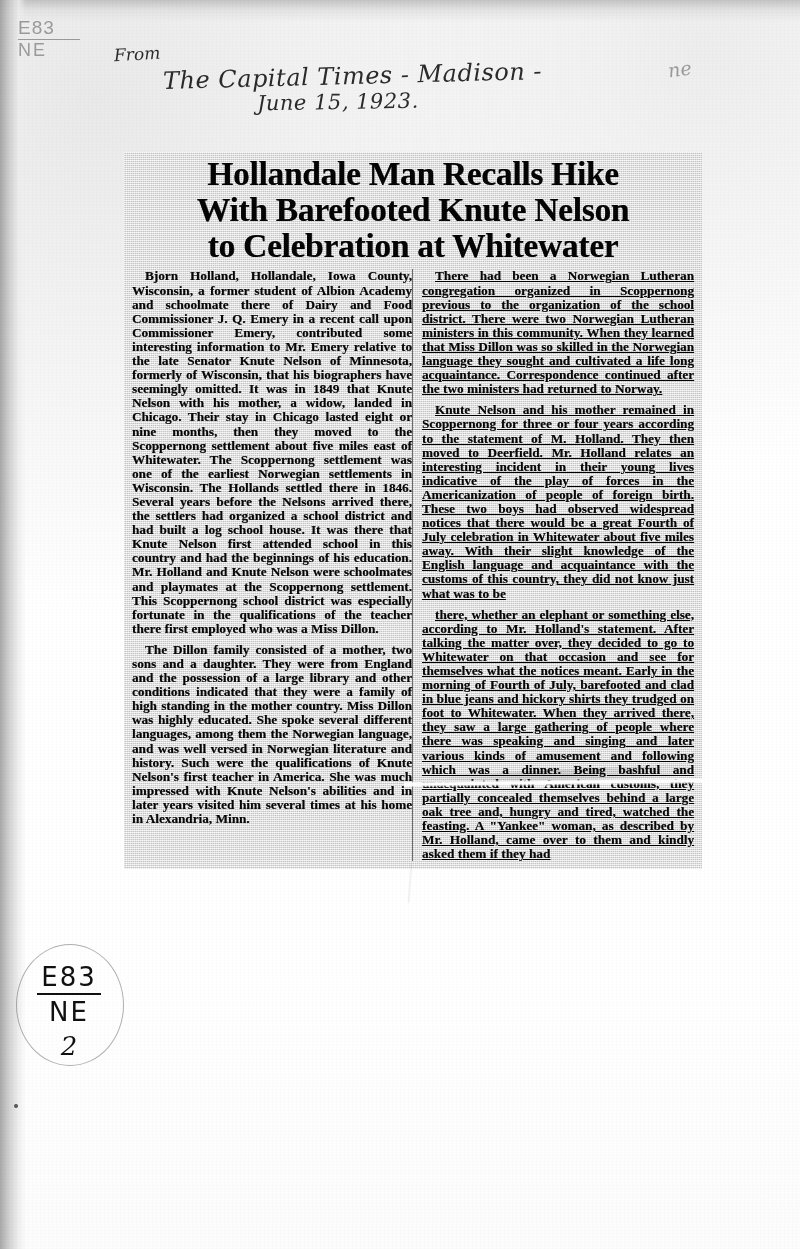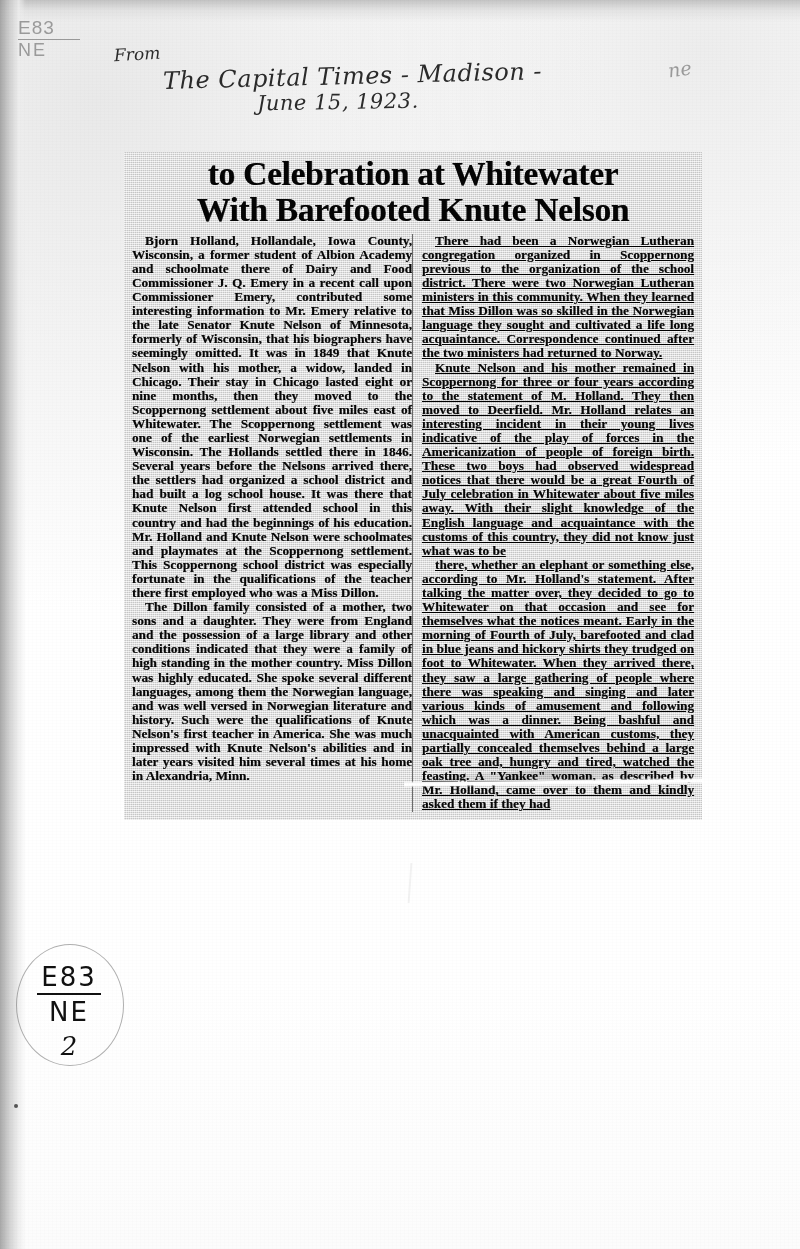--- a/index.html
+++ b/index.html
@@ -129,21 +129,21 @@
     text-align:justify;
     text-align-last:left;
     font-size:13.2px;
     line-height:14.1px;
     color:#0d0d0d;
     font-family:"Liberation Serif",serif;
     text-indent:13px;
     word-spacing:.2px;
     text-shadow:.35px 0 0 rgba(0,0,0,.45);
   }
-  .para + .para{margin-top:0;}
+  .para + .para{margin-top:7px;}
   .col-right .para{font-weight:600;}
   .col-left .para{font-weight:600;}
 
   
   #seam{
     position:absolute;left:404px;top:779px;width:300px;height:7px;
     background:linear-gradient(180deg,rgba(255,255,255,0) 0%,#ffffff 35%,#ffffff 65%,rgba(255,255,255,0) 100%);
     transform:rotate(-.7deg);
     pointer-events:none;
   }
@@ -173,22 +173,23 @@
   </div>
 
   <div class="hand" id="hw-from">From</div>
   <div class="hand" id="hw-paper">The Capital Times - Madison -</div>
   <div class="hand" id="hw-date">June 15, 1923.</div>
   <div class="hand" id="hw-corner-mark">ne</div>
 
   <div id="clipping">
 
     <div id="headline">
+      <div class="hl hl-1">Hollandale Man Recalls Hike</div>
+      <div class="hl hl-2">With Barefooted Knute Nelson</div>
       <div class="hl hl-3">to Celebration at Whitewater</div>
-      <div class="hl hl-2">With Barefooted Knute Nelson</div>
     </div>
 
     <div id="cols">
       <div class="col col-left">
         <p class="para">Bjorn Holland, Hollandale, Iowa County, Wisconsin, a former student of Albion Academy and schoolmate there of Dairy and Food Commissioner J. Q. Emery in a recent call upon Commissioner Emery, contributed some interesting information to Mr. Emery relative to the late Senator Knute Nelson of Minnesota, formerly of Wisconsin, that his biographers have seemingly omitted. It was in 1849 that Knute Nelson with his mother, a widow, landed in Chicago. Their stay in Chicago lasted eight or nine months, then they moved to the Scoppernong settlement about five miles east of Whitewater. The Scoppernong settlement was one of the earliest Norwegian settlements in Wisconsin. The Hollands settled there in 1846. Several years before the Nelsons arrived there, the settlers had organized a school district and had built a log school house. It was there that Knute Nelson first attended school in this country and had the beginnings of his education. Mr. Holland and Knute Nelson were schoolmates and playmates at the Scoppernong settlement. This Scoppernong school district was especially fortunate in the qualifications of the teacher there first employed who was a Miss Dillon.</p>
         <p class="para">The Dillon family consisted of a mother, two sons and a daughter. They were from England and the possession of a large library and other conditions indicated that they were a family of high standing in the mother country. Miss Dillon was highly educated. She spoke several different languages, among them the Norwegian language, and was well versed in Norwegian literature and history. Such were the qualifications of Knute Nelson's first teacher in America. She was much impressed with Knute Nelson's abilities and in later years visited him several times at his home in Alexandria, Minn.</p>
       </div>
       <div class="col col-right">
         <p class="para">There had been a Norwegian Lutheran congregation organized in Scoppernong previous to the organization of the school district. There were two Norwegian Lutheran ministers in this community. When they learned that Miss Dillon was so skilled in the Norwegian language they sought and cultivated a life long acquaintance. Correspondence continued after the two ministers had returned to Norway.</p>
         <p class="para">Knute Nelson and his mother remained in Scoppernong for three or four years according to the statement of M. Holland. They then moved to Deerfield. Mr. Holland relates an interesting incident in their young lives indicative of the play of forces in the Americanization of people of foreign birth. These two boys had observed widespread notices that there would be a great Fourth of July celebration in Whitewater about five miles away. With their slight knowledge of the English language and acquaintance with the customs of this country, they did not know just what was to be</p>

